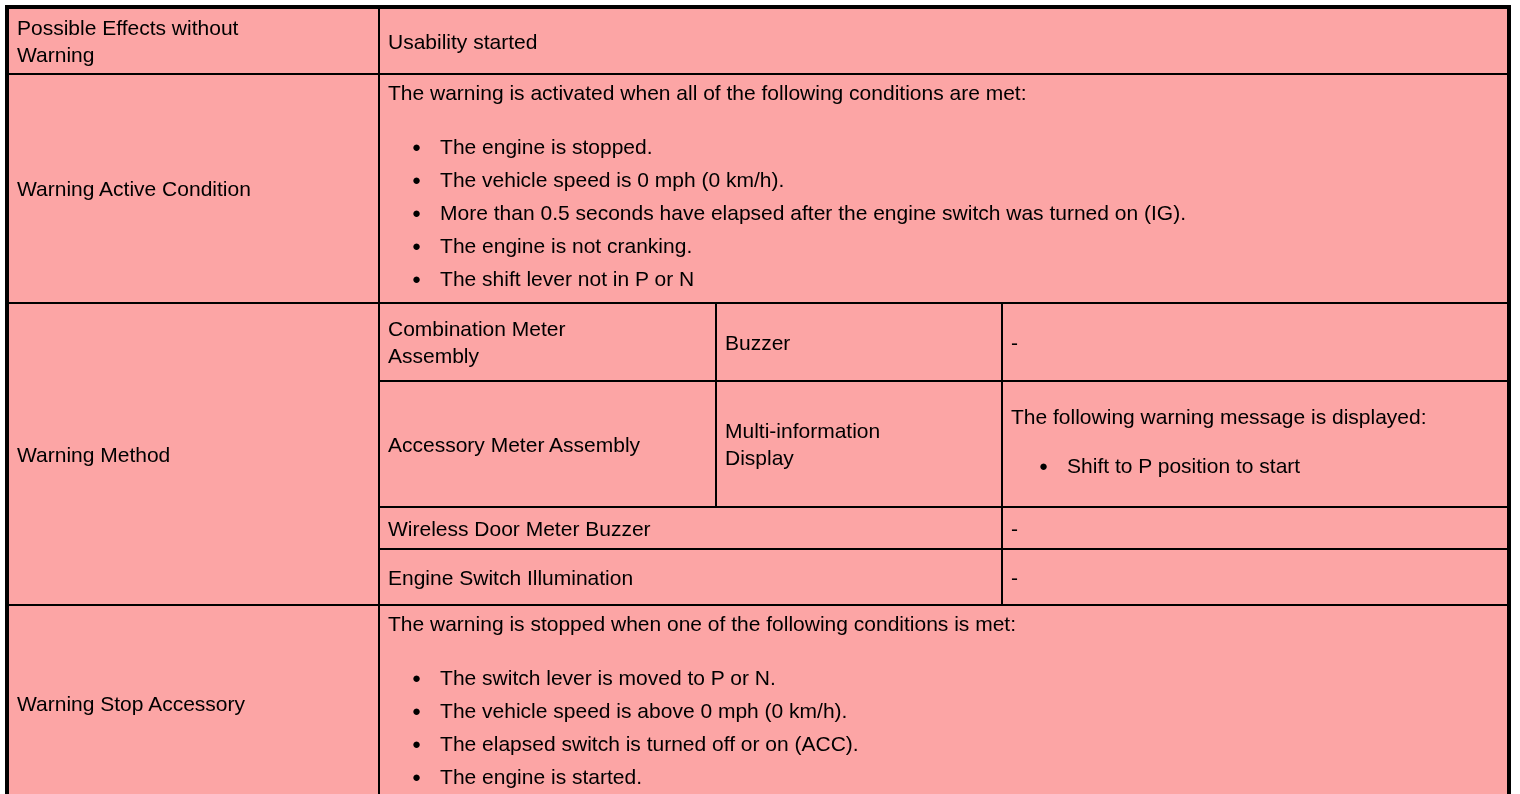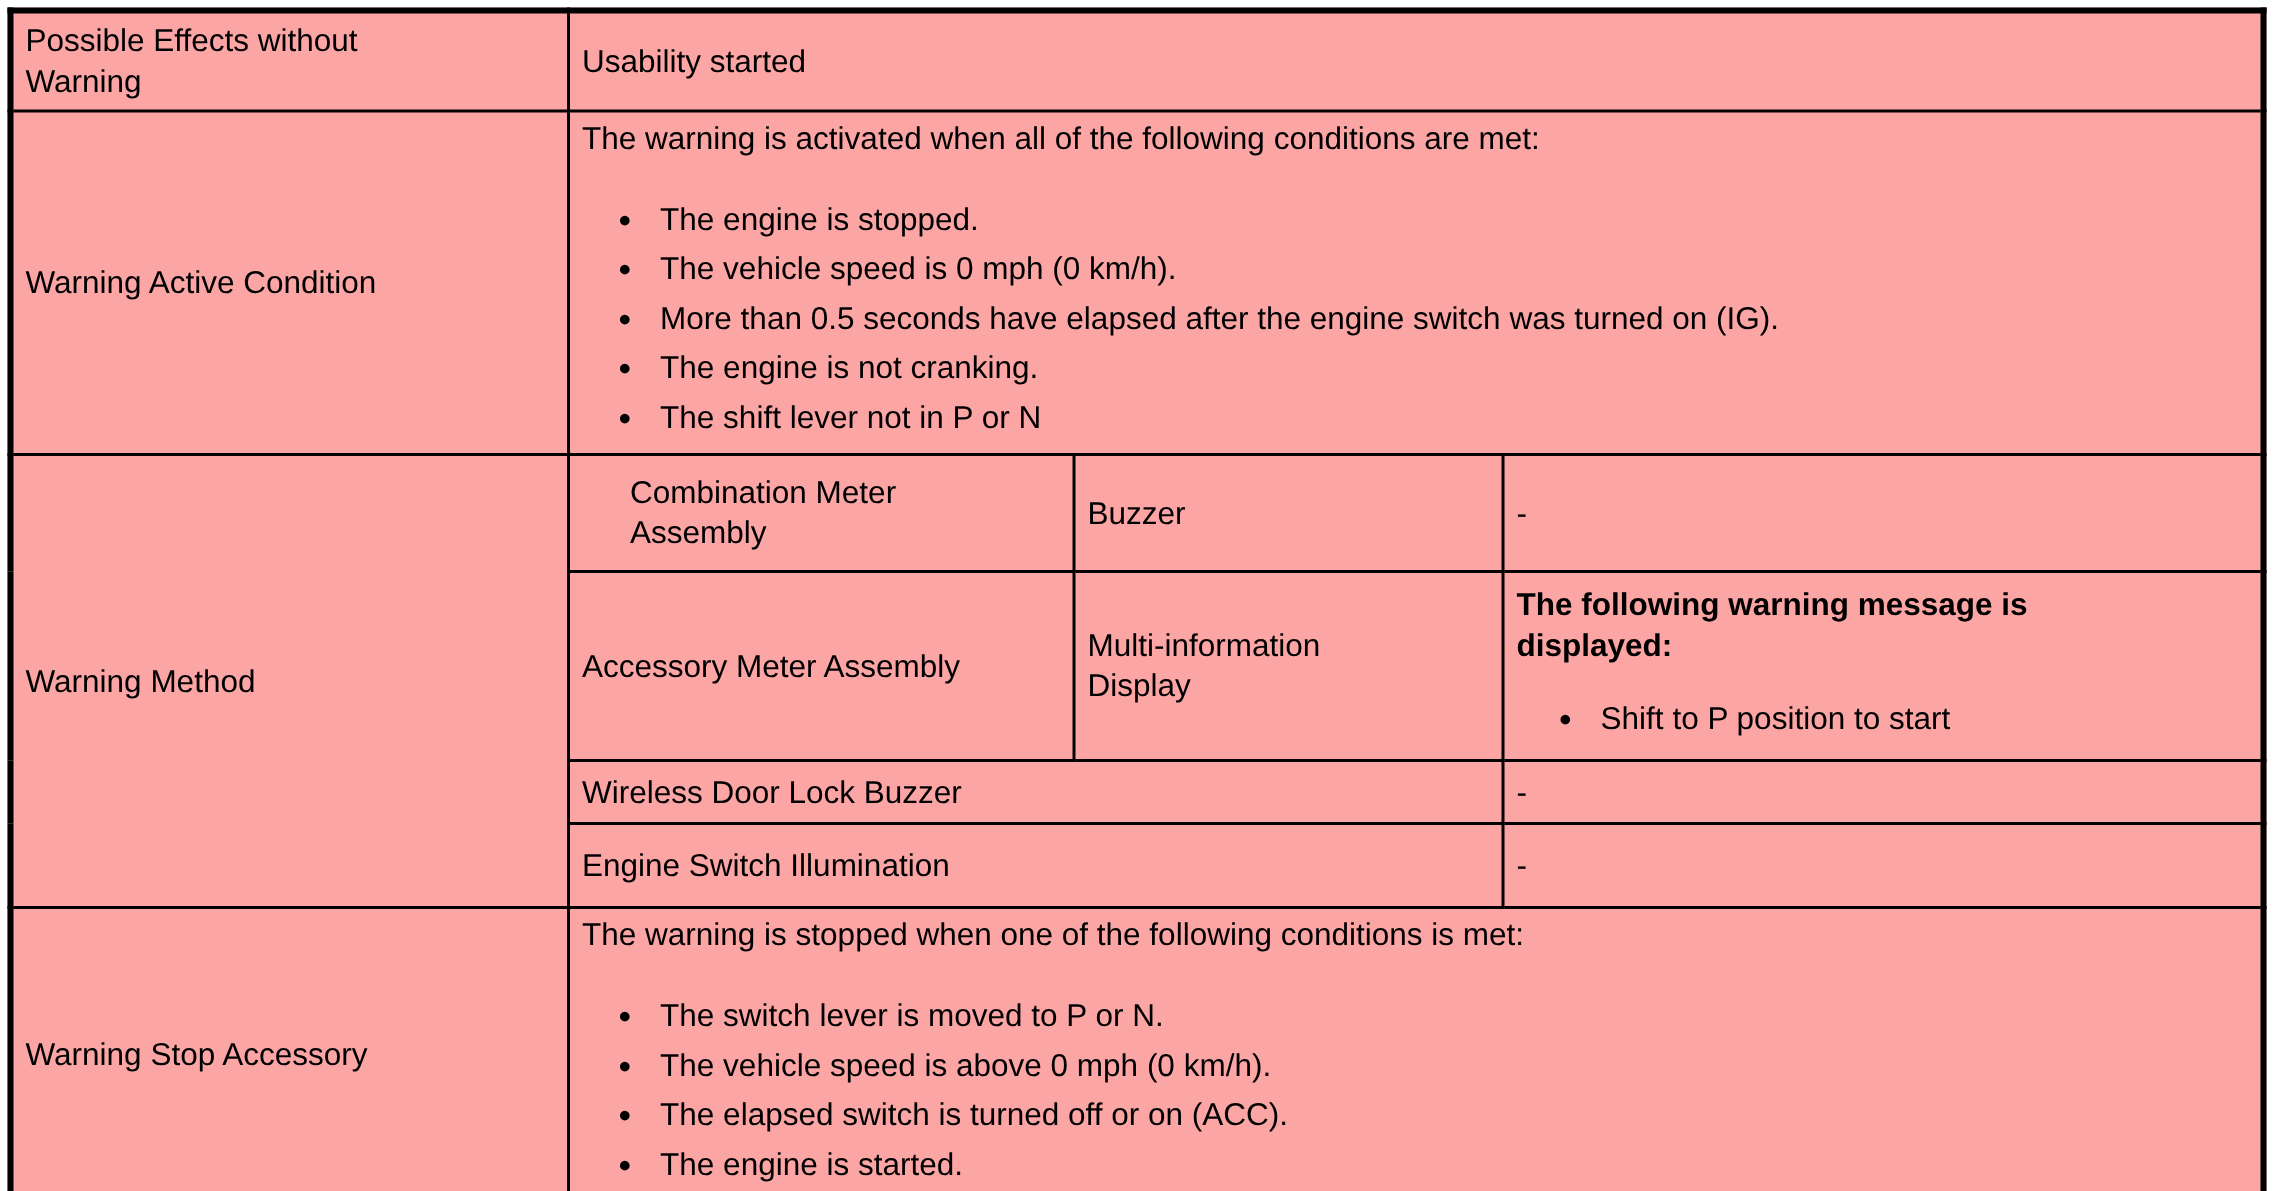--- a/index.html
+++ b/index.html
@@ -31,23 +31,23 @@
   table.spec td {
     border: 2px solid #000000;
     padding: 4px 8px;
     vertical-align: middle;
     font-size: 21px;
     line-height: 27px;
     color: #000000;
     overflow: hidden;
   }
   .wrap-narrow   { display: inline-block; max-width: 285px; }
-  .wrap-comp     { display: inline-block; max-width: 215px; margin-left: 32px; }
+  .wrap-comp     { display: inline-block; max-width: 215px; }
   .wrap-sub      { display: inline-block; max-width: 185px; }
-  .wrap-msg      { display: block; max-width: 430px; margin: 0; font-weight: bold; }
+  .wrap-msg      { display: block; max-width: 430px; margin: 0; }
   p.intro { margin: 0; }
   ul.bullets {
     list-style: none;
     margin: 27px 0 2px 0;
     padding: 0 0 0 24px;
   }
   ul.bullets li {
     display: flex;
     align-items: flex-start;
     margin: 6px 0;
@@ -143,21 +143,21 @@
         <ul class="bullets msg">
           <li>
             <span class="bullet">●</span>
             <span class="li-text">Shift to P position to start</span>
           </li>
         </ul>
       </td>
     </tr>
     <tr style="height:42px">
       <td colspan="2">
-        <span>Wireless Door Lock Buzzer</span>
+        <span>Wireless Door Meter Buzzer</span>
       </td>
       <td>
         <span>-</span>
       </td>
     </tr>
     <tr style="height:56px">
       <td colspan="2">
         <span>Engine Switch Illumination</span>
       </td>
       <td>

